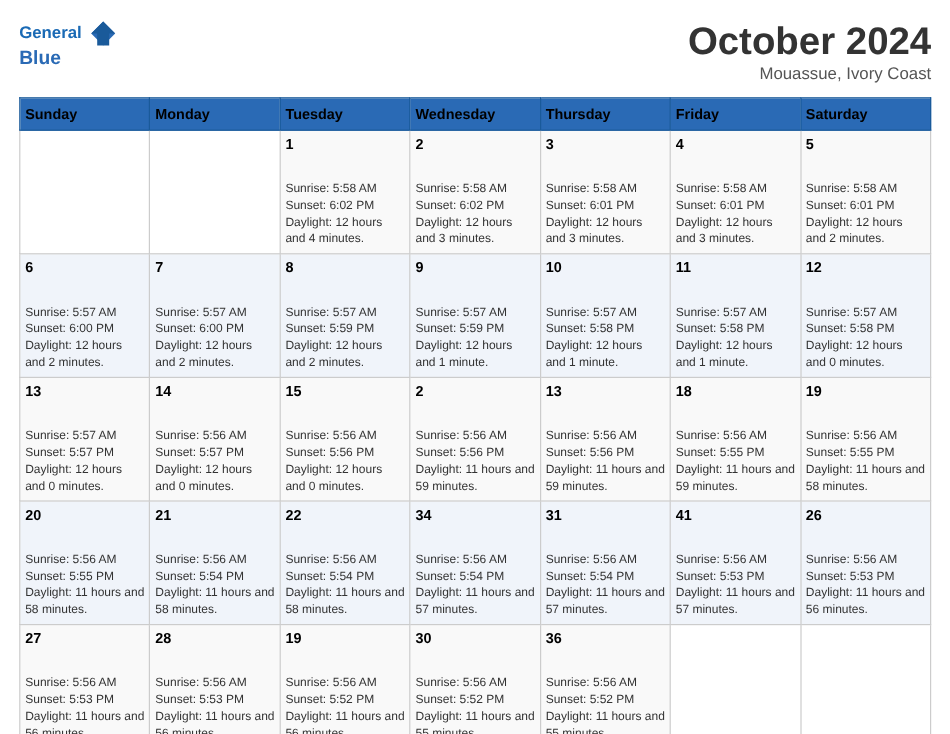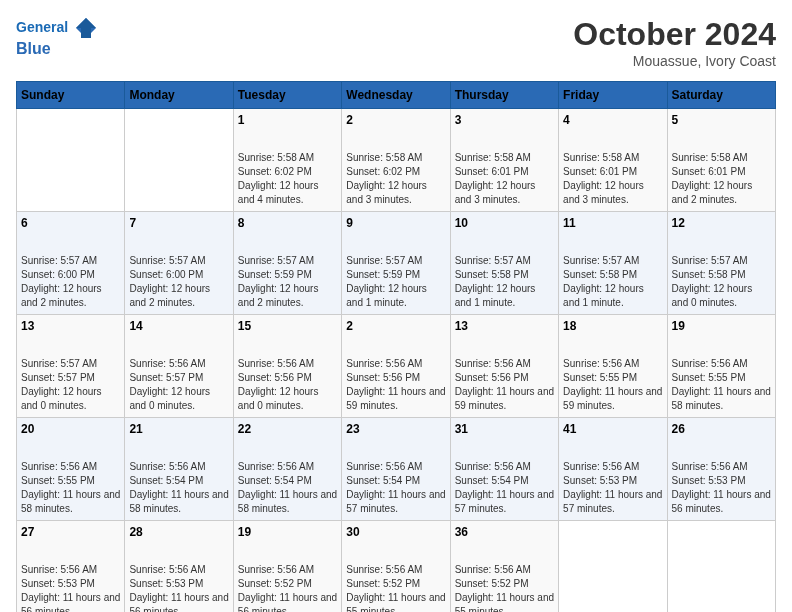--- a/index.html
+++ b/index.html
@@ -261,21 +261,21 @@
 Sunset: 5:54 PM
 Daylight: 11 hours and 58 minutes.</div>
         </td>
         <td>
           <span class="day-num">22</span>
           <div class="day-detail" style="white-space: pre-line;">Sunrise: 5:56 AM
 Sunset: 5:54 PM
 Daylight: 11 hours and 58 minutes.</div>
         </td>
         <td>
-          <span class="day-num">23</span>
+          <span class="day-num">34</span>
           <div class="day-detail" style="white-space: pre-line;">Sunrise: 5:56 AM
 Sunset: 5:54 PM
 Daylight: 11 hours and 57 minutes.</div>
         </td>
         <td>
           <span class="day-num">31</span>
           <div class="day-detail" style="white-space: pre-line;">Sunrise: 5:56 AM
 Sunset: 5:54 PM
 Daylight: 11 hours and 57 minutes.</div>
         </td>

